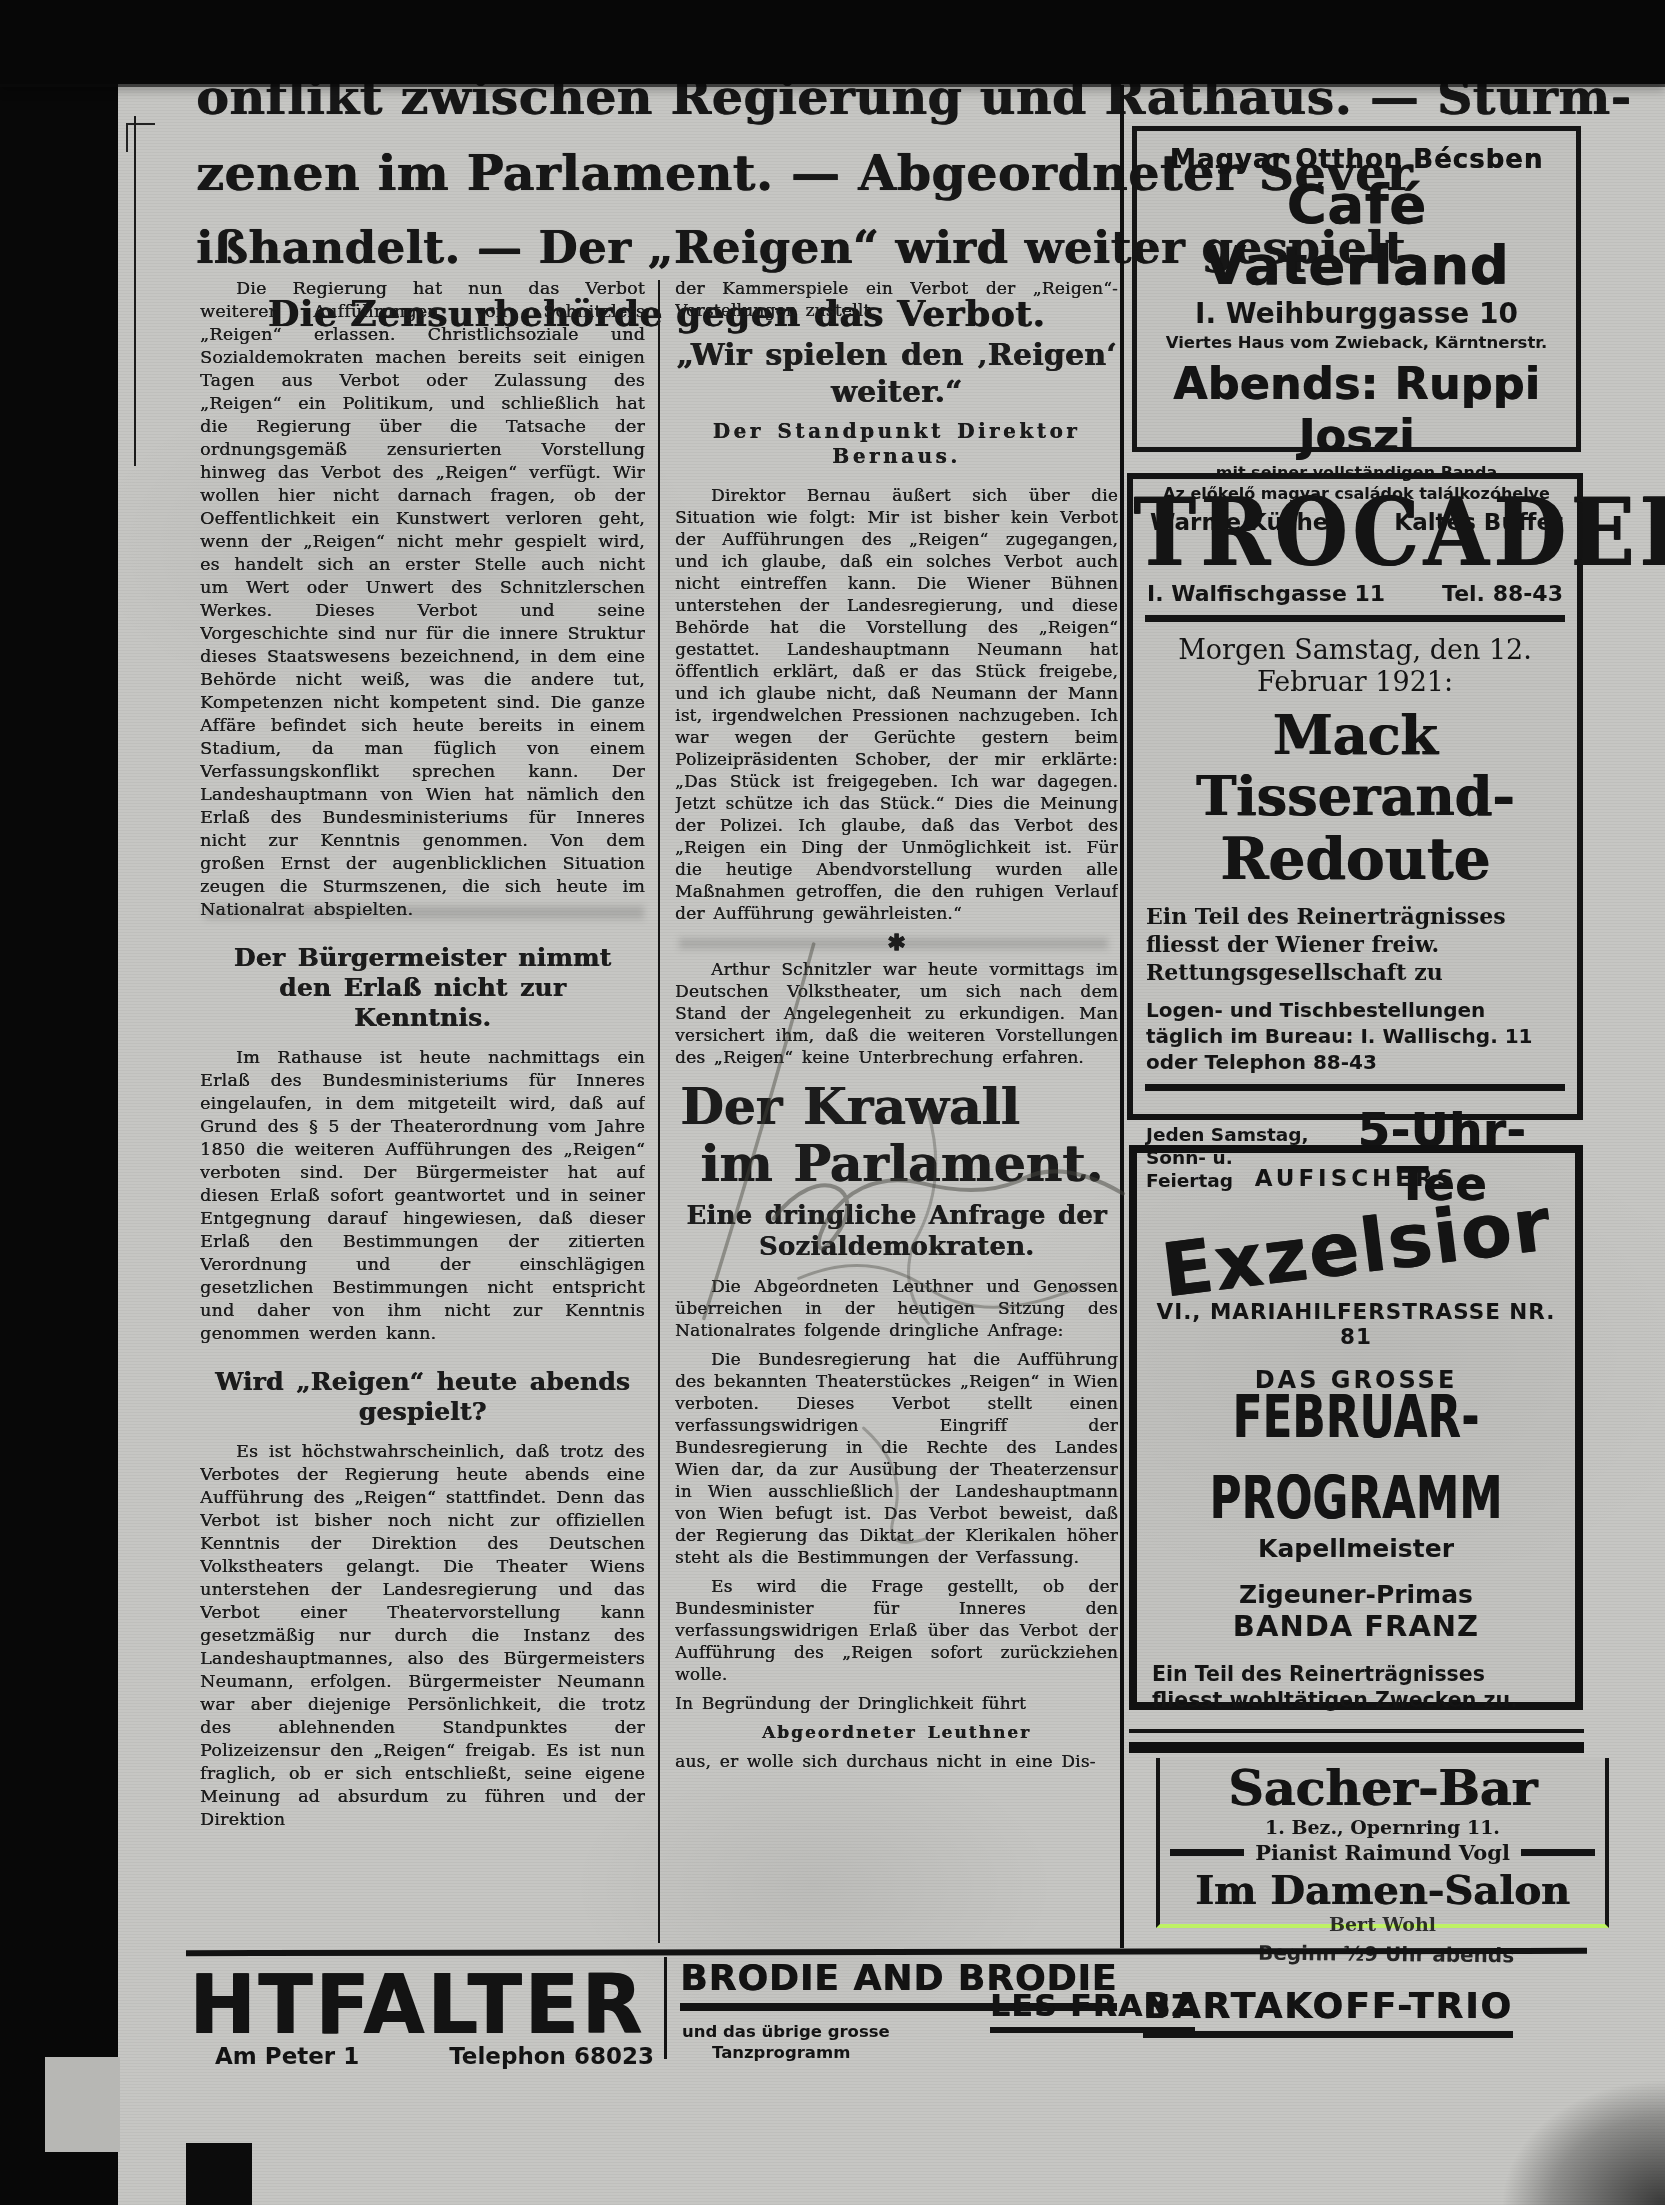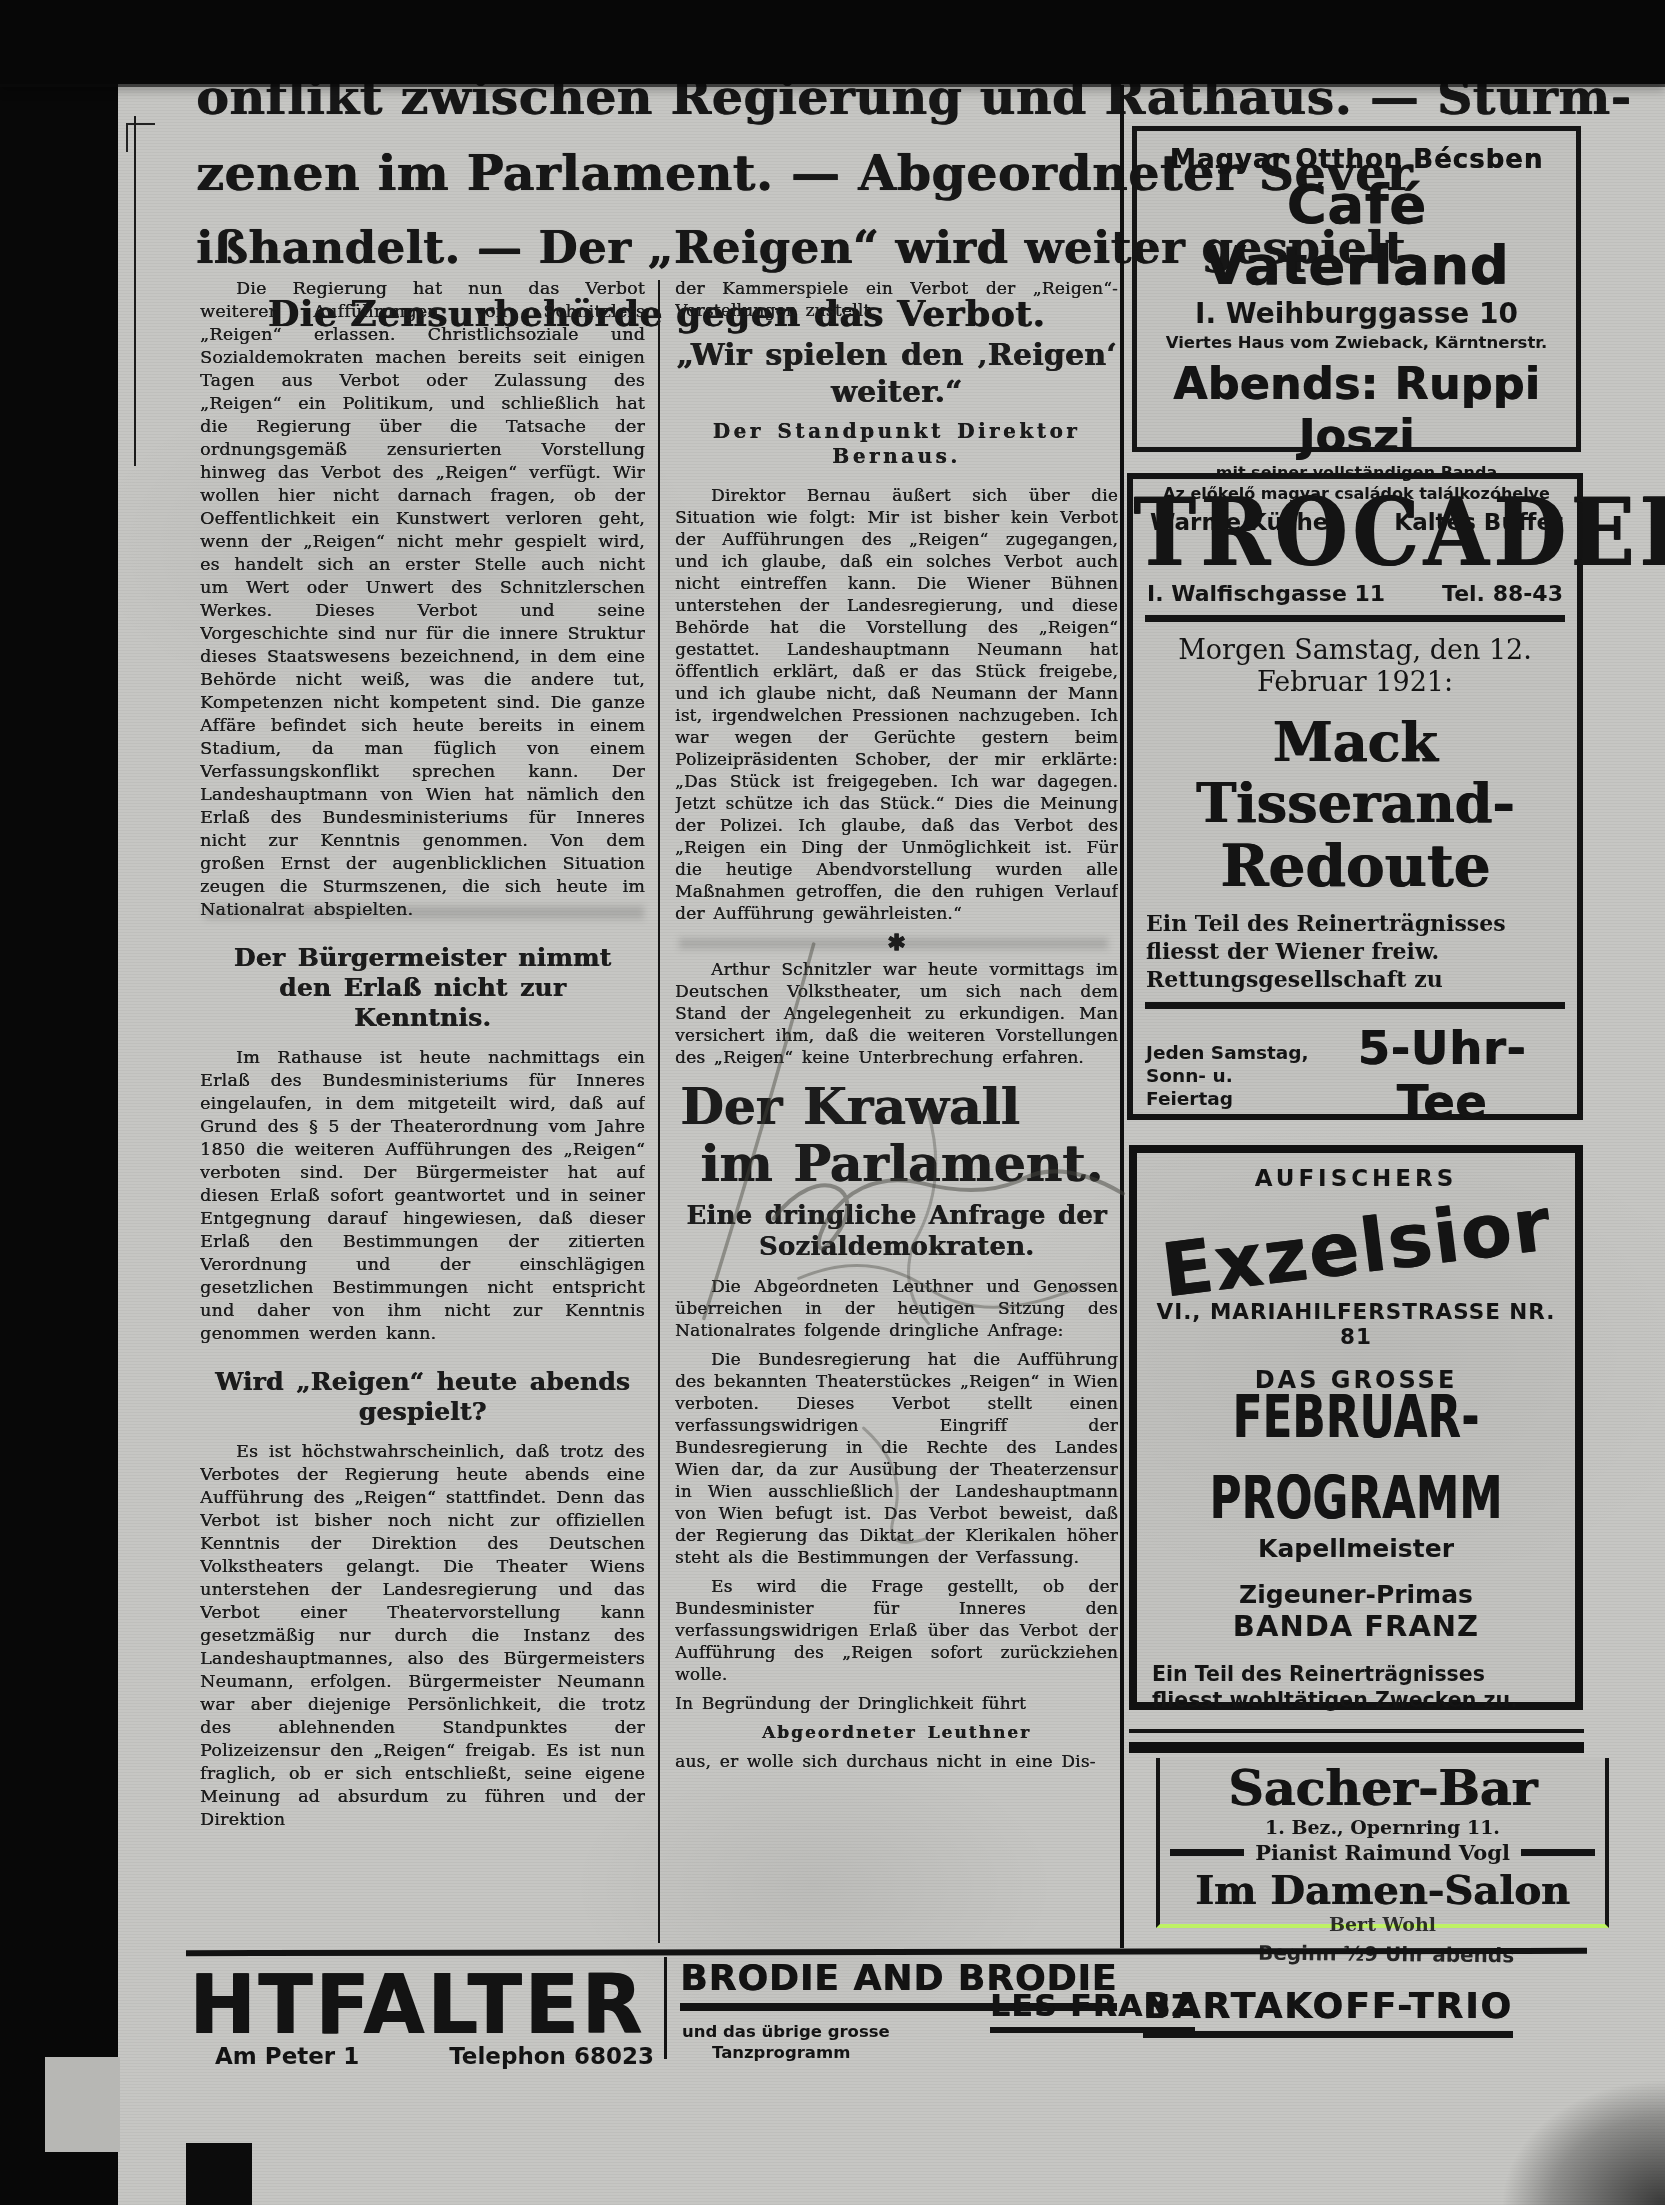--- a/index.html
+++ b/index.html
@@ -65,21 +65,21 @@
   .av-evening{font-size:44px;font-weight:700;line-height:52px;letter-spacing:0.5px;text-shadow:1px 0 0 currentColor;margin-top:4px;}
   .av-small{font-size:16px;font-weight:700;line-height:21px;}
   .av-row{display:flex;justify-content:space-between;padding:5px 13px 0 13px;font-size:23px;font-weight:700;}
   .ad-trocadero{left:1127px;top:473px;width:456px;height:647px;border:6px solid #131313;box-sizing:border-box;
     text-align:center;padding-top:5px;}
   .tr-name{font-size:84px;font-weight:700;letter-spacing:4.5px;line-height:95px;transform:scaleY(1.12);
     text-shadow:1px 0 0 currentColor;white-space:nowrap;}
   .tr-addr-row{display:flex;justify-content:space-between;padding:0 14px;font-size:22px;font-weight:700;margin-top:2px;}
   .tr-rule{height:7px;background:#141414;margin:9px 12px 12px 12px;}
   .tr-date{font-size:27px;line-height:32px;font-weight:400;}
-  .tr-event1{font-size:54px;font-weight:700;line-height:61px;margin-top:14px;text-shadow:1px 0 0 currentColor;}
+  .tr-event1{font-size:54px;font-weight:700;line-height:61px;margin-top:7px;text-shadow:1px 0 0 currentColor;}
   .tr-event2{font-size:58px;font-weight:700;line-height:65px;text-shadow:1px 0 0 currentColor;}
   .tr-charity{font-size:22px;line-height:28px;font-weight:700;text-align:left;padding:10px 13px 0 13px;}
   .tr-booking{font-size:20px;line-height:26px;font-weight:700;text-align:left;padding:11px 13px 0 13px;}
   .tr-tea{display:flex;align-items:center;justify-content:space-between;padding:0 13px;}
   .tr-tea-left{font-size:18.5px;line-height:23px;font-weight:700;text-align:left;}
   .tr-tea-right{font-size:46px;font-weight:700;letter-spacing:1px;text-shadow:1px 0 0 currentColor;}
   .ad-exzelsior{left:1129px;top:1145px;width:454px;height:565px;border:8px solid #111;box-sizing:border-box;
     text-align:center;padding-top:12px;}
   .ex-owner{font-size:23px;font-weight:700;letter-spacing:4px;}
   .ex-name{font-size:74px;font-weight:700;line-height:95px;transform:rotate(-7deg) translateY(4px);
@@ -184,20 +184,21 @@
     <div class="tr-name">TROCADERO</div>
     <div class="tr-addr-row sans">
       <span>I. Walfischgasse 11</span>
       <span>Tel. 88-43</span>
     </div>
     <div class="tr-rule"></div>
     <div class="tr-date">Morgen Samstag, den 12. Februar 1921:</div>
     <div class="tr-event1">Mack Tisserand-</div>
     <div class="tr-event2">Redoute</div>
     <div class="tr-charity">Ein Teil des Reinerträgnisses fliesst der Wiener freiw. Rettungsgesellschaft zu</div>
+    <div class="tr-booking sans">Logen- und Tischbestellungen täglich im Bureau: I. Wallischg. 11 oder Telephon 88-43</div>
     <div class="tr-rule"></div>
     <div class="tr-tea">
       <div class="tr-tea-left sans">
         <div>Jeden Samstag,</div>
         <div>Sonn- u. Feiertag</div>
       </div>
       <div class="tr-tea-right sans">5-Uhr-Tee</div>
     </div>
   </div>
 

